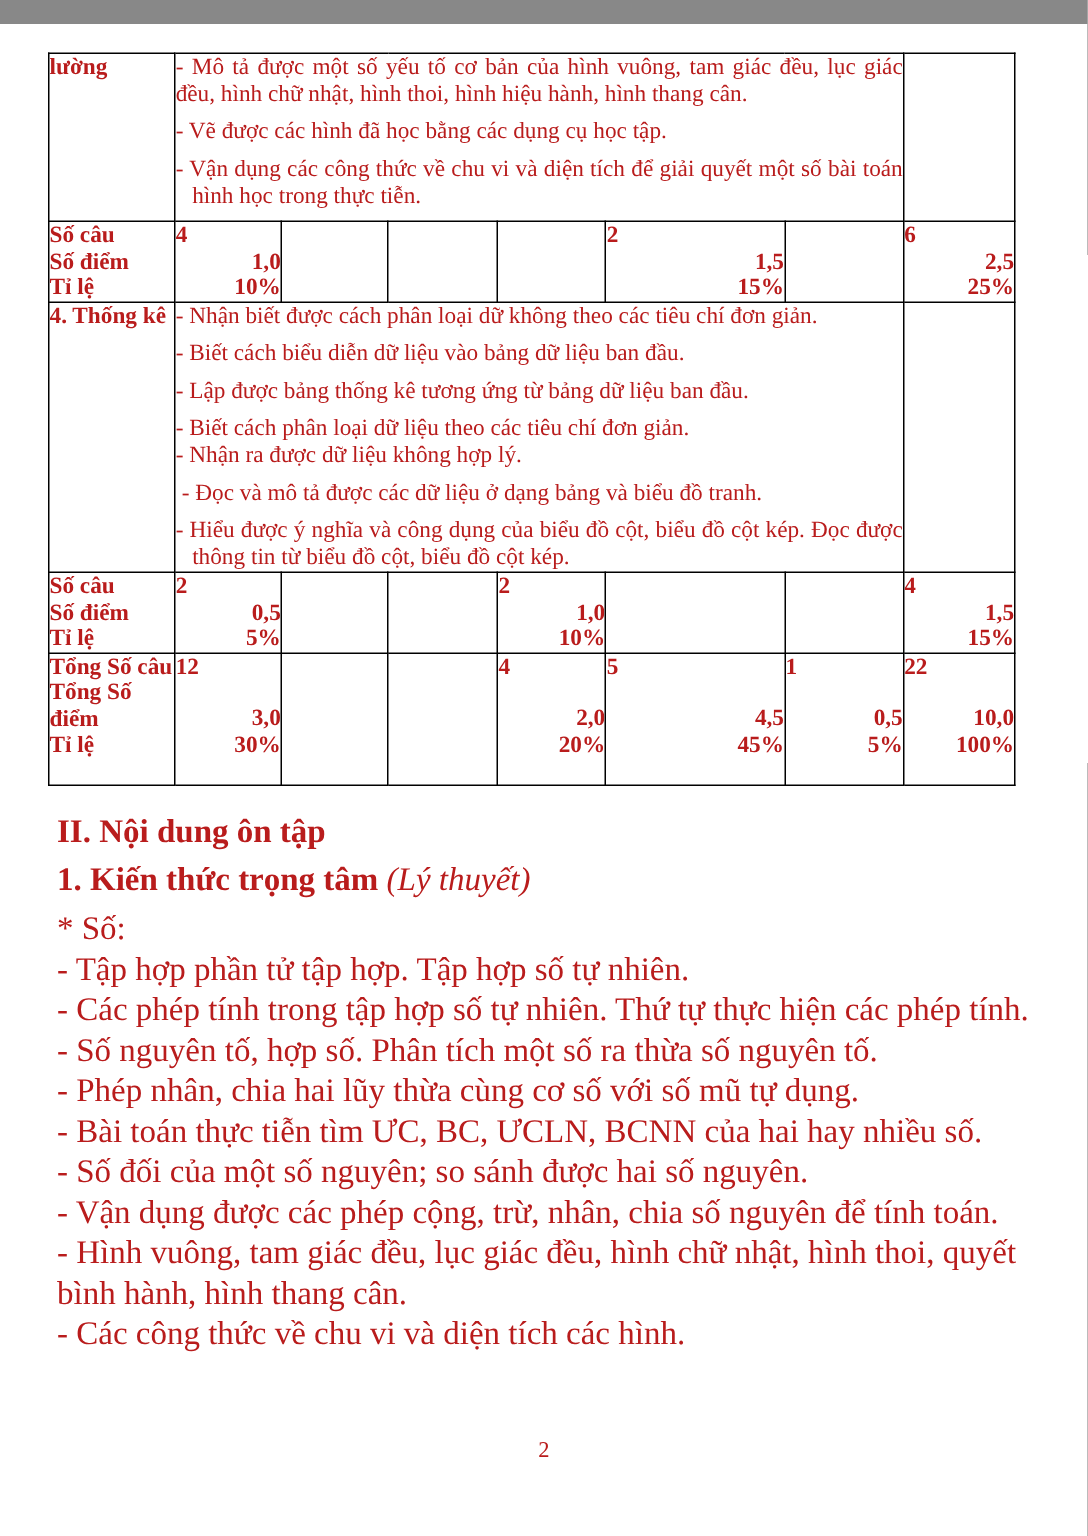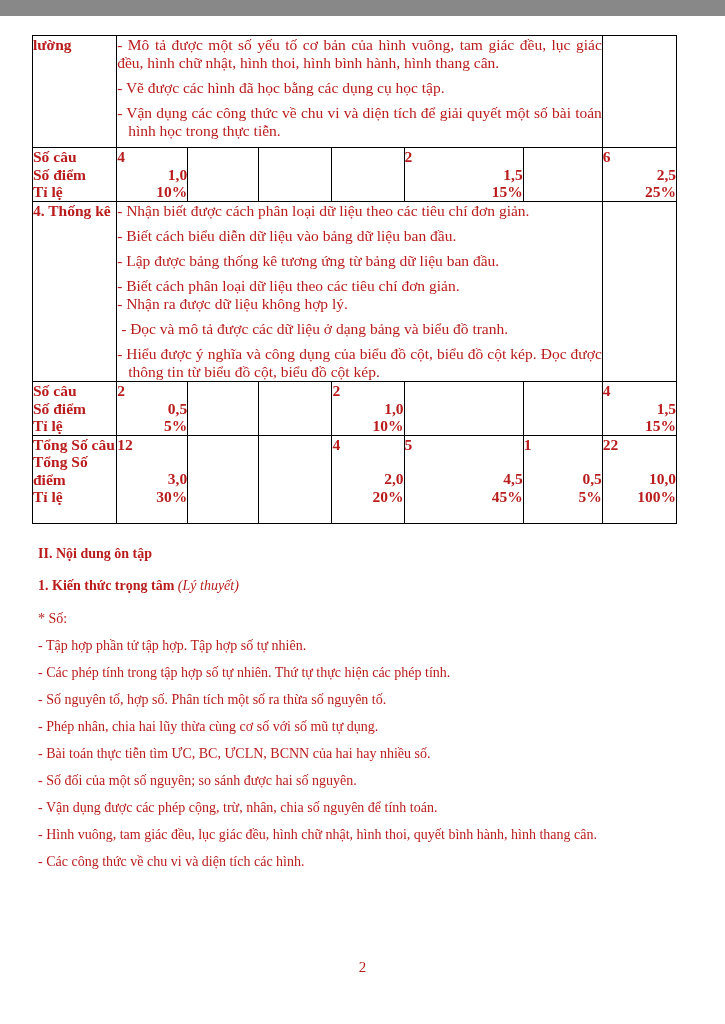--- a/index.html
+++ b/index.html
@@ -56,21 +56,21 @@
   td.val .num { text-align: left; }
   td.val .pts, td.val .pct { text-align: right; }
   tr.totals td.val .pts { margin-top: 17px; text-align: right; }
 
   
   .content-sec {
     position: absolute;
     left: 38px;
     top: 524px;
     width: 654px;
-    font-size: 14px;
+    font-size: 22px;
   }
   .content-sec p { margin: 0; line-height: 27px; }
   .sec-heading { font-weight: bold; margin-bottom: 5px !important; }
   .sub-heading { margin-bottom: 6px !important; }
   .sub-heading .b { font-weight: bold; }
   .sub-heading .i { font-style: italic; }
   .ul { }
 
   .page-number {
     position: absolute;
@@ -97,21 +97,21 @@
         <col style="width:79px">
         <col style="width:74px">
     </colgroup>
 
     <tbody>
         <tr style="height:112px">
       <td class="lbl">
         <span>lường</span>
       </td>
       <td class="contentcell" colspan="6">
-        <p>- Mô tả được một số yếu tố cơ bản của hình vuông, tam giác đều, lục giác đều, hình chữ nhật, hình thoi, hình bình hành, hình thang cân.</p>
+        <p>- Mô tả được một số yếu tố cơ bản của hình vuông, tam giác đều, lục giác đều, hình chữ nhật, hình thoi, hình hiệu hành, hình thang cân.</p>
         <p>- Vẽ được các hình đã học bằng các dụng cụ học tập.</p>
         <p class="hang">- Vận dụng các công thức về chu vi và diện tích để giải quyết một số bài toán hình học trong thực tiễn.</p>
       </td>
       <td></td>
     </tr>
 
     <tr style="height:54px">
       <td class="lbl">
         <div>Số câu</div>
         <div>Số điểm</div>
@@ -136,21 +136,21 @@
         <div class="pts">2,5</div>
         <div class="pct">25%</div>
       </td>
     </tr>
 
     <tr style="height:179px">
       <td class="lbl lbl-mid">
         <span>4. Thống kê</span>
       </td>
       <td class="contentcell" colspan="6">
-        <p>- Nhận biết được cách phân loại dữ liệu theo các tiêu chí đơn giản.</p>
+        <p>- Nhận biết được cách phân loại dữ không theo các tiêu chí đơn giản.</p>
         <p>- Biết cách biểu diễn dữ liệu vào bảng dữ liệu ban đầu.</p>
         <p>- Lập được bảng thống kê tương ứng từ bảng dữ liệu ban đầu.</p>
         <p class="mb0">- Biết cách phân loại dữ liệu theo các tiêu chí đơn giản.</p>
         <p>- Nhận ra được dữ liệu không hợp lý.</p>
         <p class="ind">- Đọc và mô tả được các dữ liệu ở dạng bảng và biểu đồ tranh.</p>
         <p class="hang">- Hiểu được ý nghĩa và công dụng của biểu đồ cột, biểu đồ cột kép. Đọc được thông tin từ biểu đồ cột, biểu đồ cột kép.</p>
       </td>
       <td></td>
     </tr>
 

